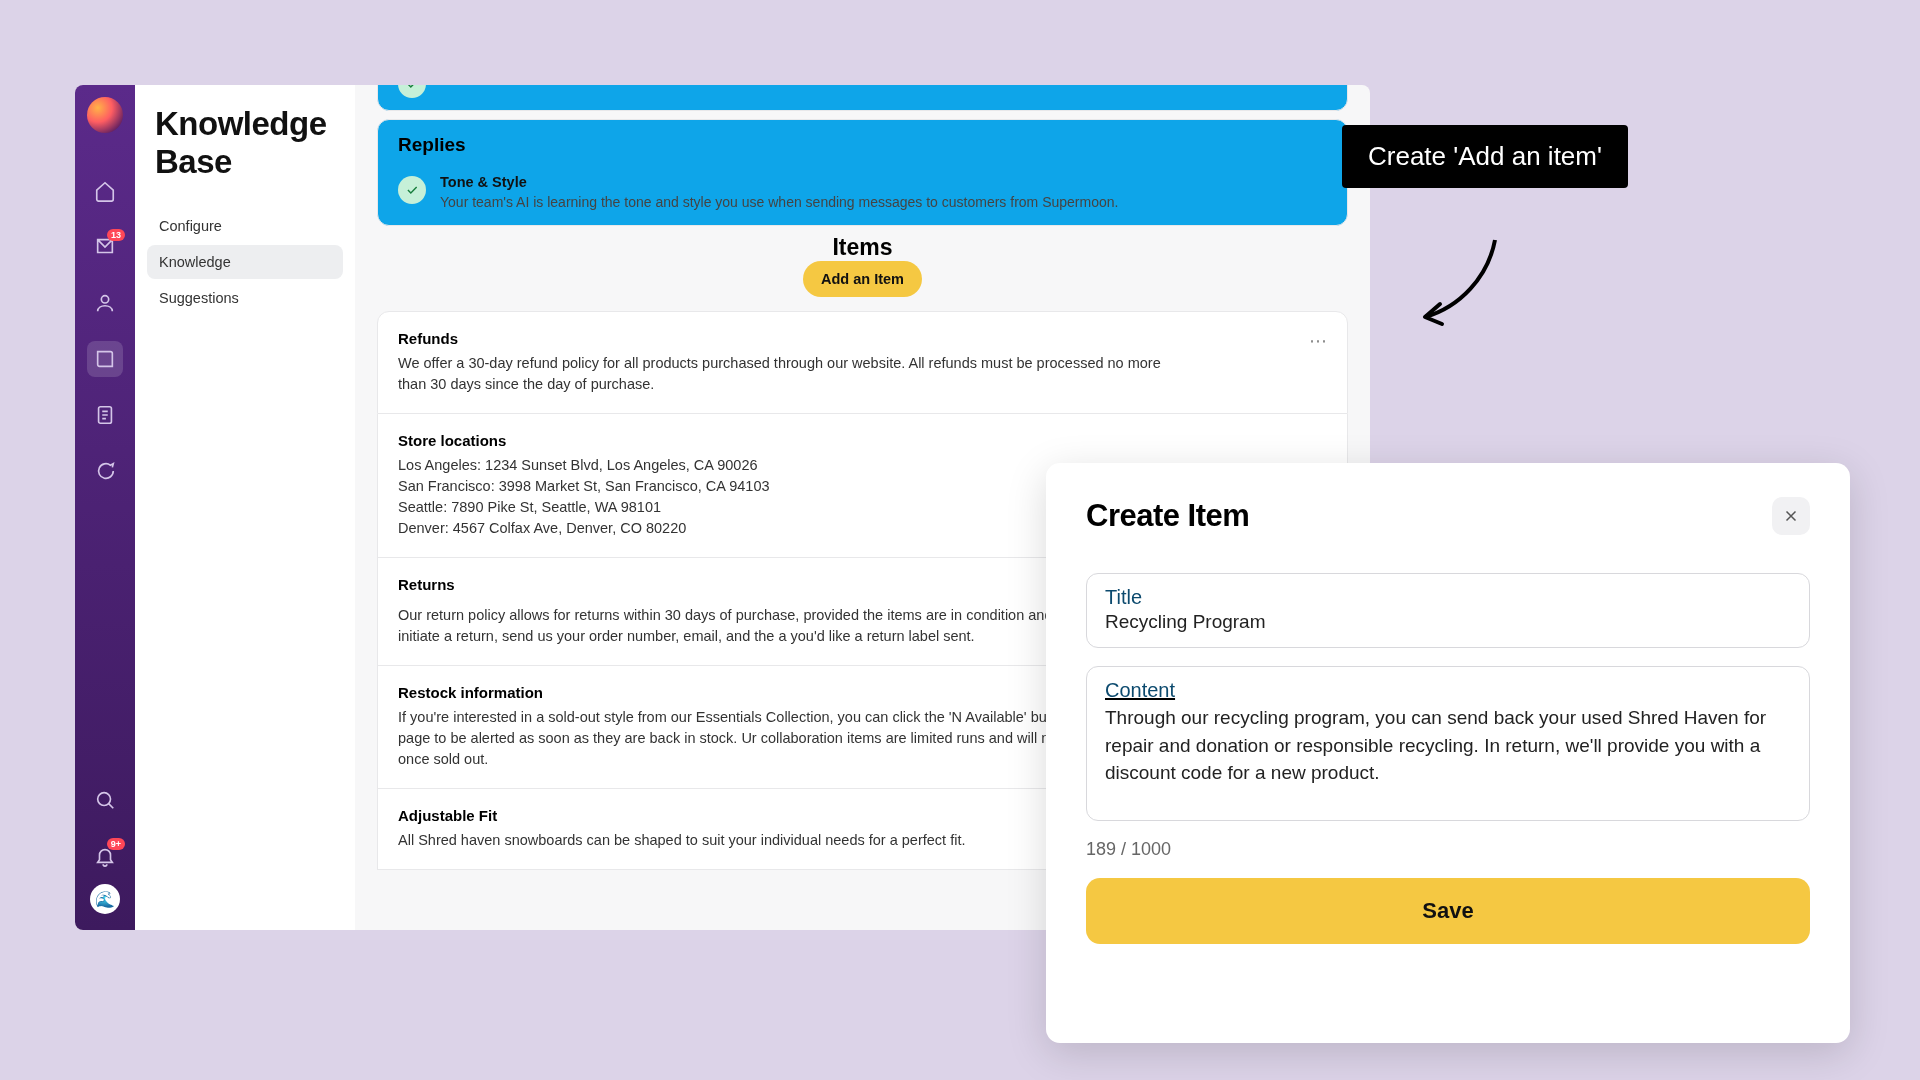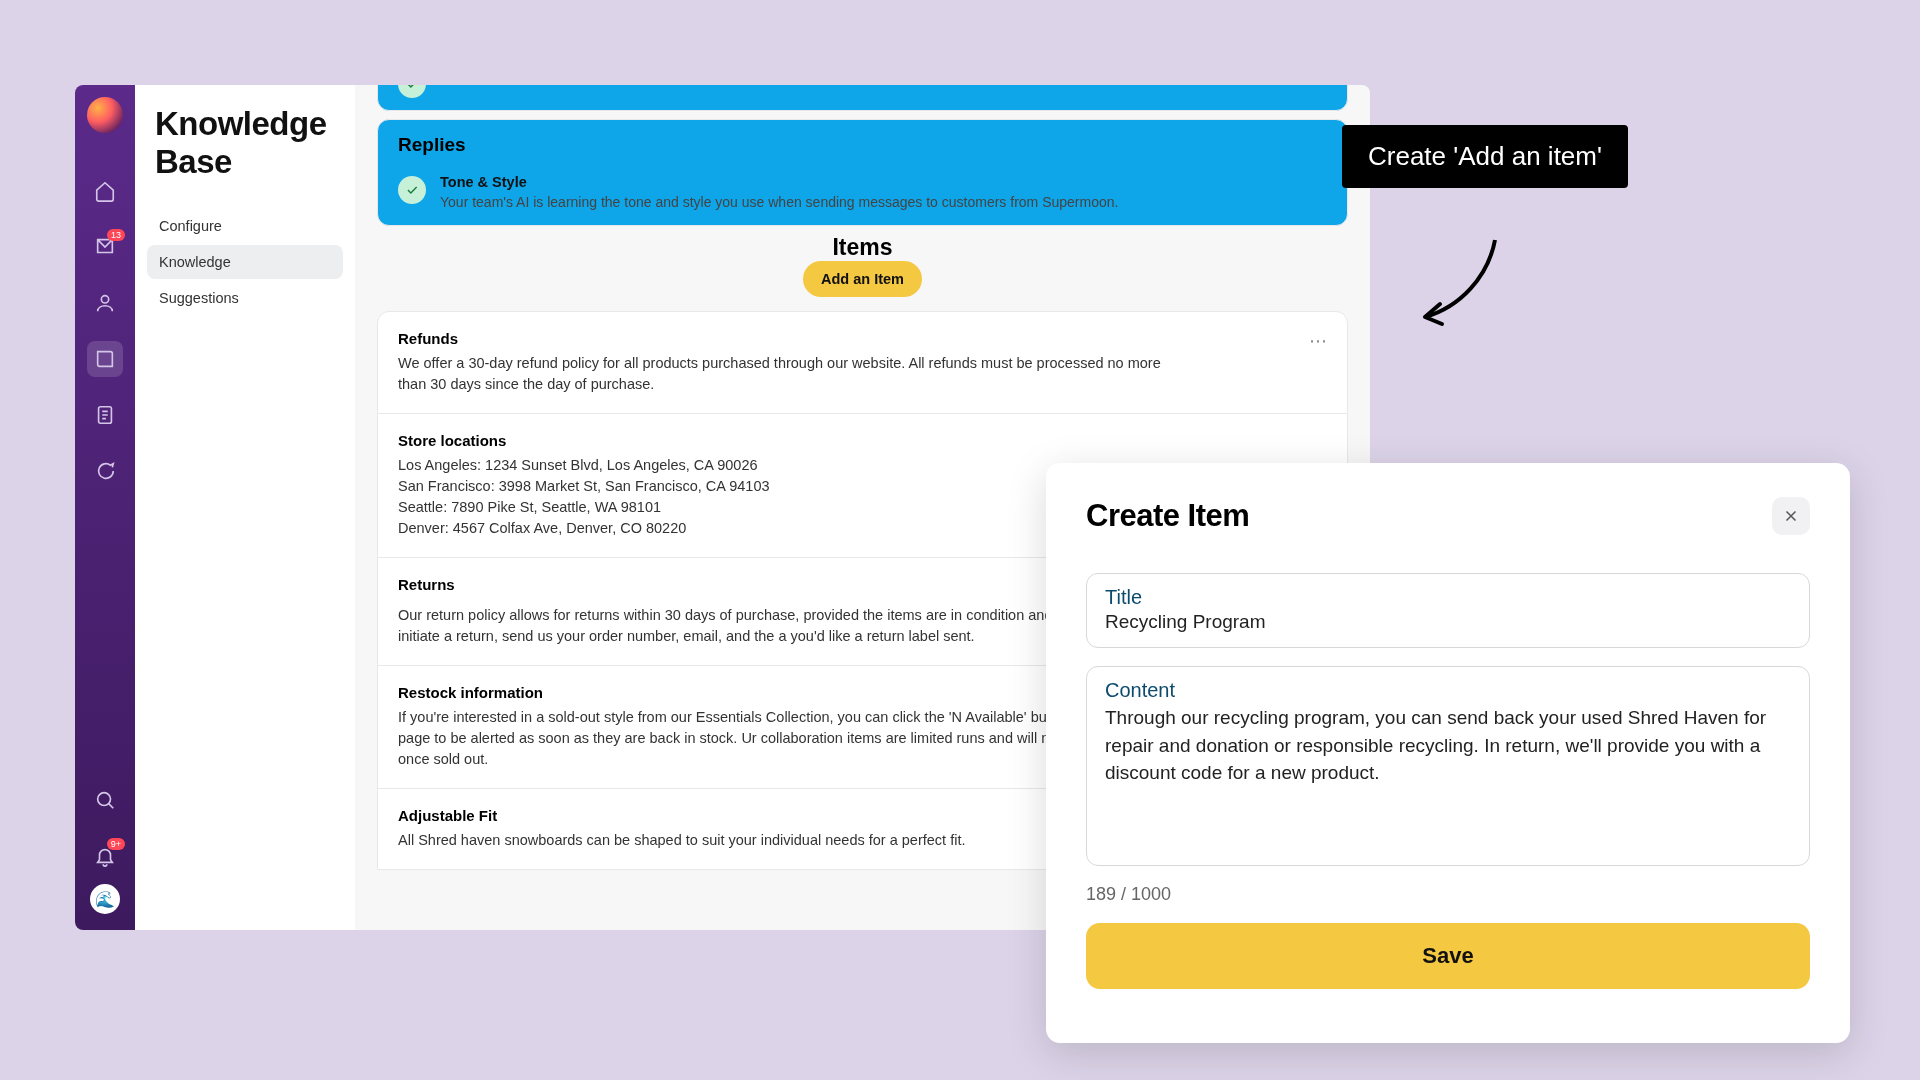--- a/index.html
+++ b/index.html
@@ -3,21 +3,21 @@
 <meta charset="utf-8">
 <style>
 * { margin:0; padding:0; box-sizing:border-box; font-family:-apple-system,BlinkMacSystemFont,'Segoe UI',sans-serif; }
 body { background:#dcd3e8; width:1920px; height:1080px; overflow:hidden; position:relative; }
 .app-window { position:absolute; left:75px; top:85px; width:1295px; height:845px; background:#f7f7f8; border-radius:8px; overflow:hidden; display:flex; }
 .sidebar-rail { width:60px; background:linear-gradient(180deg,#5b2a8a 0%,#3d1a5e 100%); display:flex; flex-direction:column; align-items:center; padding-top:12px; }
 .logo { width:36px; height:36px; border-radius:50%; background:radial-gradient(circle at 30% 30%,#ffb347,#ff5e62 40%,#3a1060 90%); margin-bottom:30px; }
 .rail-icon { width:24px; height:24px; margin:16px 0; display:flex; align-items:center; justify-content:center; color:#d4c5e8; position:relative; cursor:pointer; }
 .rail-icon svg { width:22px; height:22px; stroke:currentColor; fill:none; stroke-width:1.8; }
 .rail-icon.active { background:rgba(255,255,255,0.15); border-radius:8px; width:36px; height:36px; margin:10px 0; }
-.badge { position:absolute; top:-6px; right:-8px; background:#ff4757; color:#fff; font-size:9px; font-weight:400; padding:1px 4px; border-radius:7px; min-width:14px; text-align:center; }
+.badge { position:absolute; top:-6px; right:-8px; background:#ff4757; color:#fff; font-size:9px; font-weight:700; padding:1px 4px; border-radius:7px; min-width:14px; text-align:center; }
 .rail-spacer { flex:1; }
 .avatar { width:30px; height:30px; border-radius:50%; background:#fff; margin-bottom:16px; display:flex; align-items:center; justify-content:center; font-size:16px; }
 .sidebar-panel { width:220px; background:#fff; padding:20px 12px; }
 .page-title { font-size:33px; font-weight:700; color:#111; line-height:1.15; margin-bottom:28px; padding-left:8px; letter-spacing:-0.5px; }
 .nav-item { padding:9px 12px; font-size:14.5px; color:#333; border-radius:8px; cursor:pointer; margin-bottom:2px; }
 .nav-item.active { background:#edeef0; font-weight:500; }
 .main { flex:1; padding:0 22px; overflow:hidden; }
 .card { background:#0ea5e9; border:1px solid #e8e8ea; border-radius:12px; margin-bottom:8px; }
 .check-row { display:flex; align-items:flex-start; gap:14px; padding:12px 20px; }
 .check-ico { width:28px; height:28px; border-radius:50%; background:#c6f0d8; display:flex; align-items:center; justify-content:center; flex-shrink:0; margin-top:2px; }
@@ -188,19 +188,19 @@
     <div class="close-btn">
         <svg viewBox="0 0 24 24">
           <path d="M6 6l12 12M18 6L6 18"></path>
         </svg>
       </div>
   </div>
   <div class="field">
     <div class="field-label">Title</div>
     <input class="field-input" value="Recycling Program" style="">
   </div>
-  <div class="field" style="height:200px;">
+  <div class="field" style="height:155px;text-decoration:underline;">
     <div class="field-label">Content</div>
     <textarea class="field-textarea" style="">Through our recycling program, you can send back your used Shred Haven for repair and donation or responsible recycling. In return, we'll provide you with a discount code for a new product.</textarea>
   </div>
   <div class="counter">189 / 1000</div>
   <button class="save-btn">Save</button>
 </div>
 
 </body></html>

